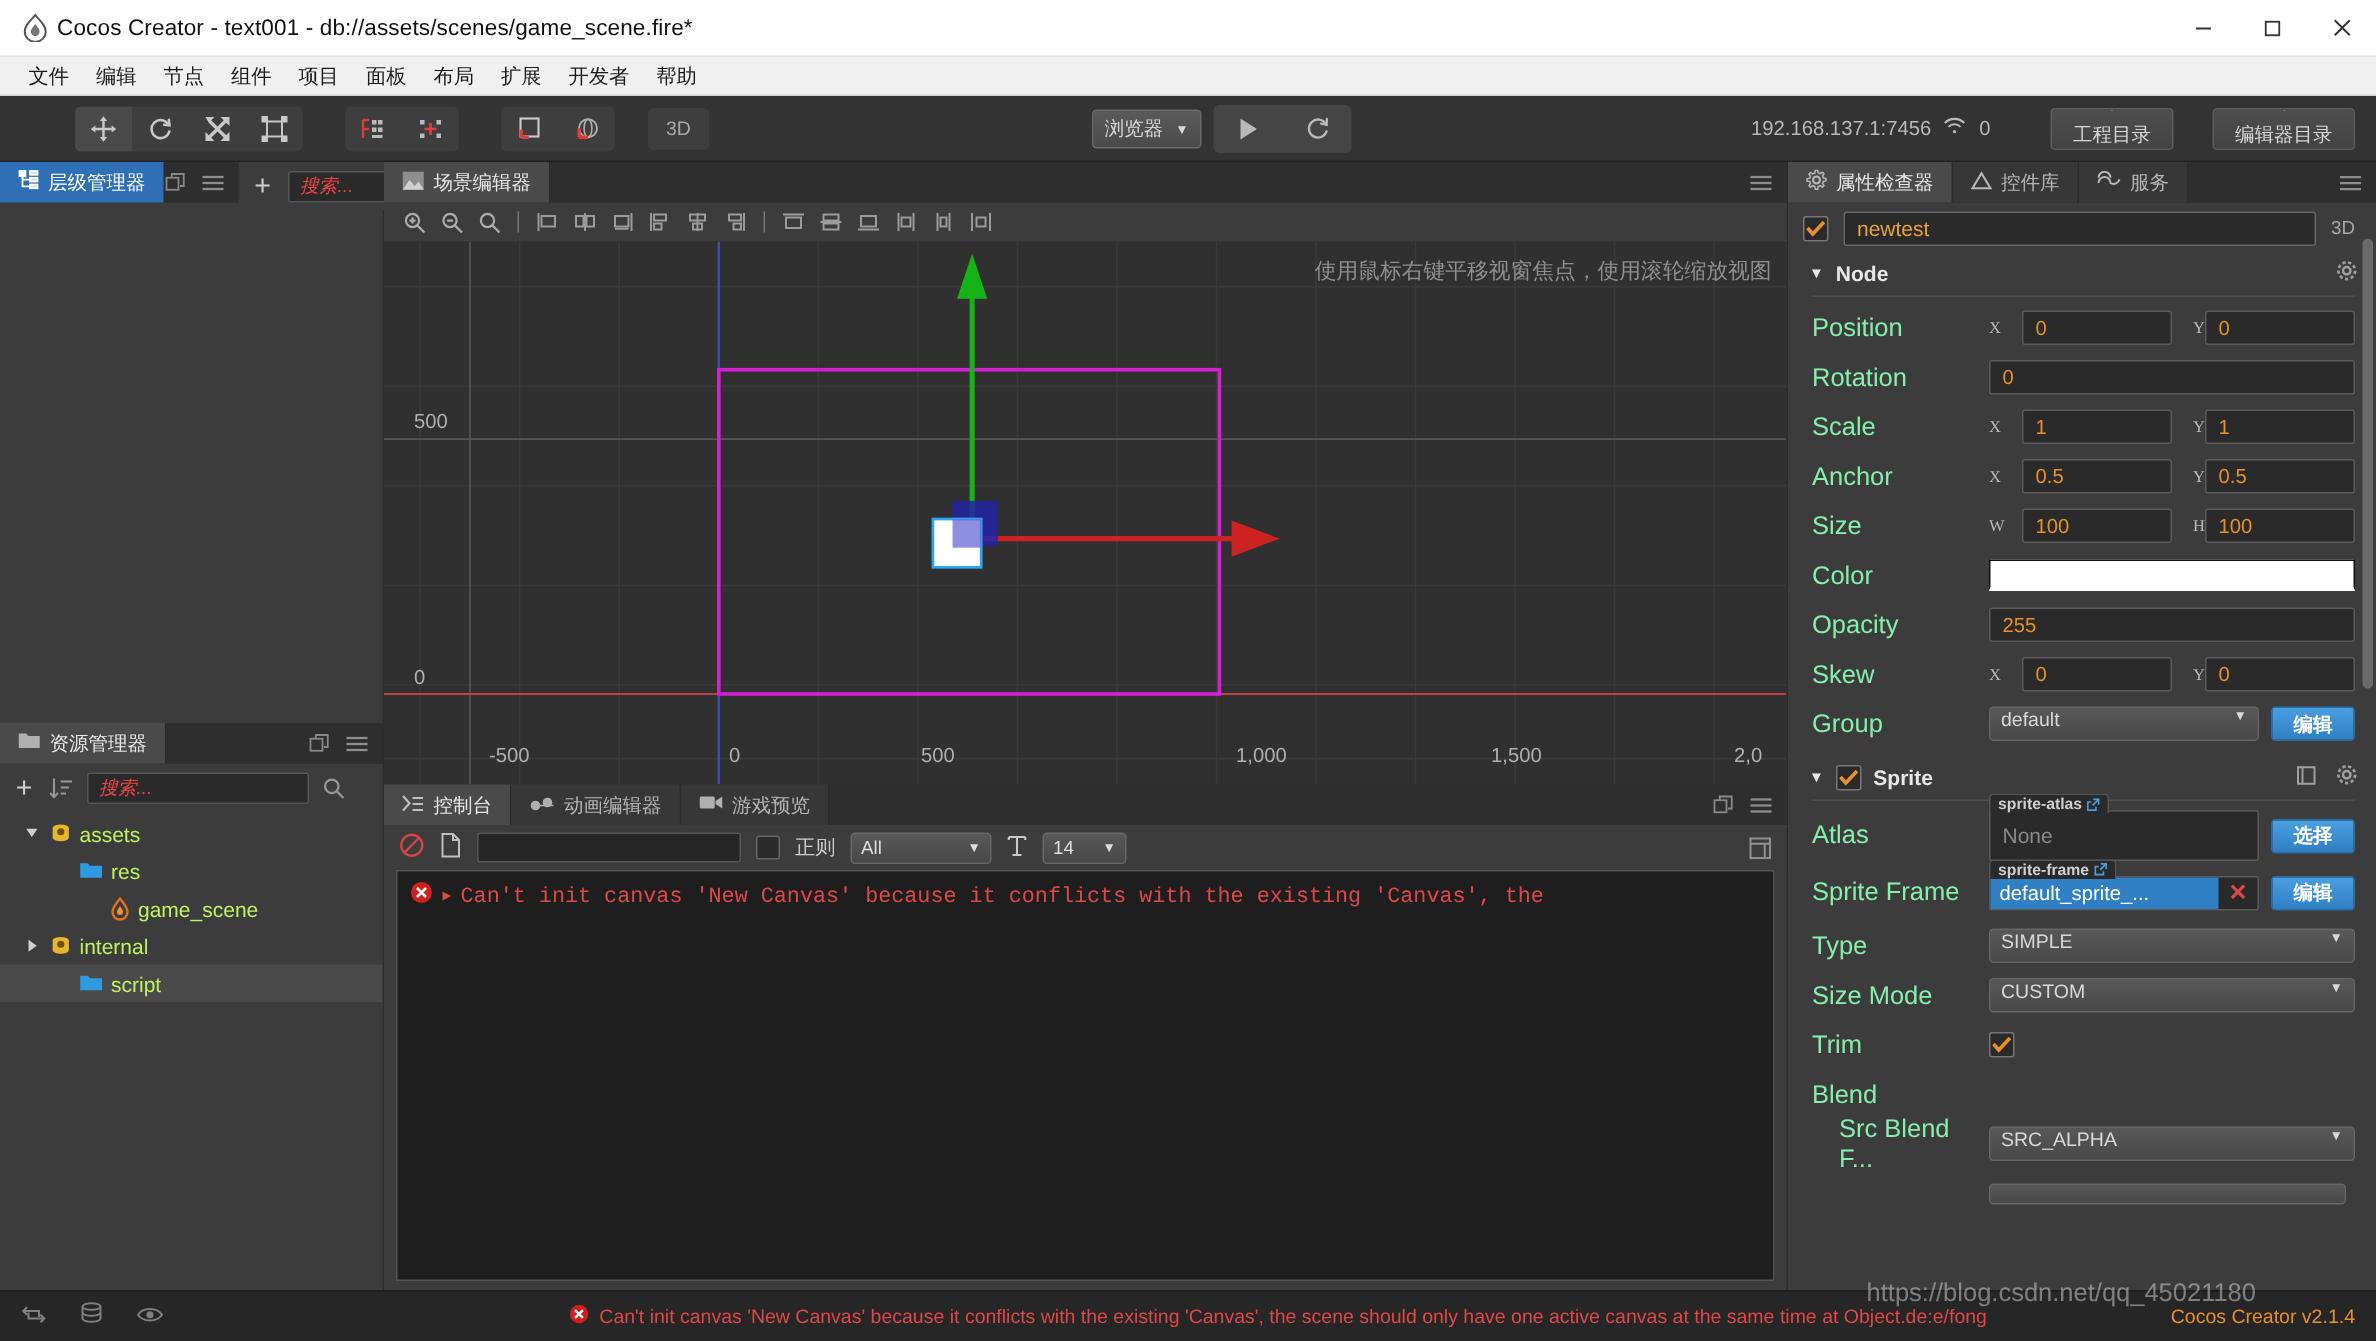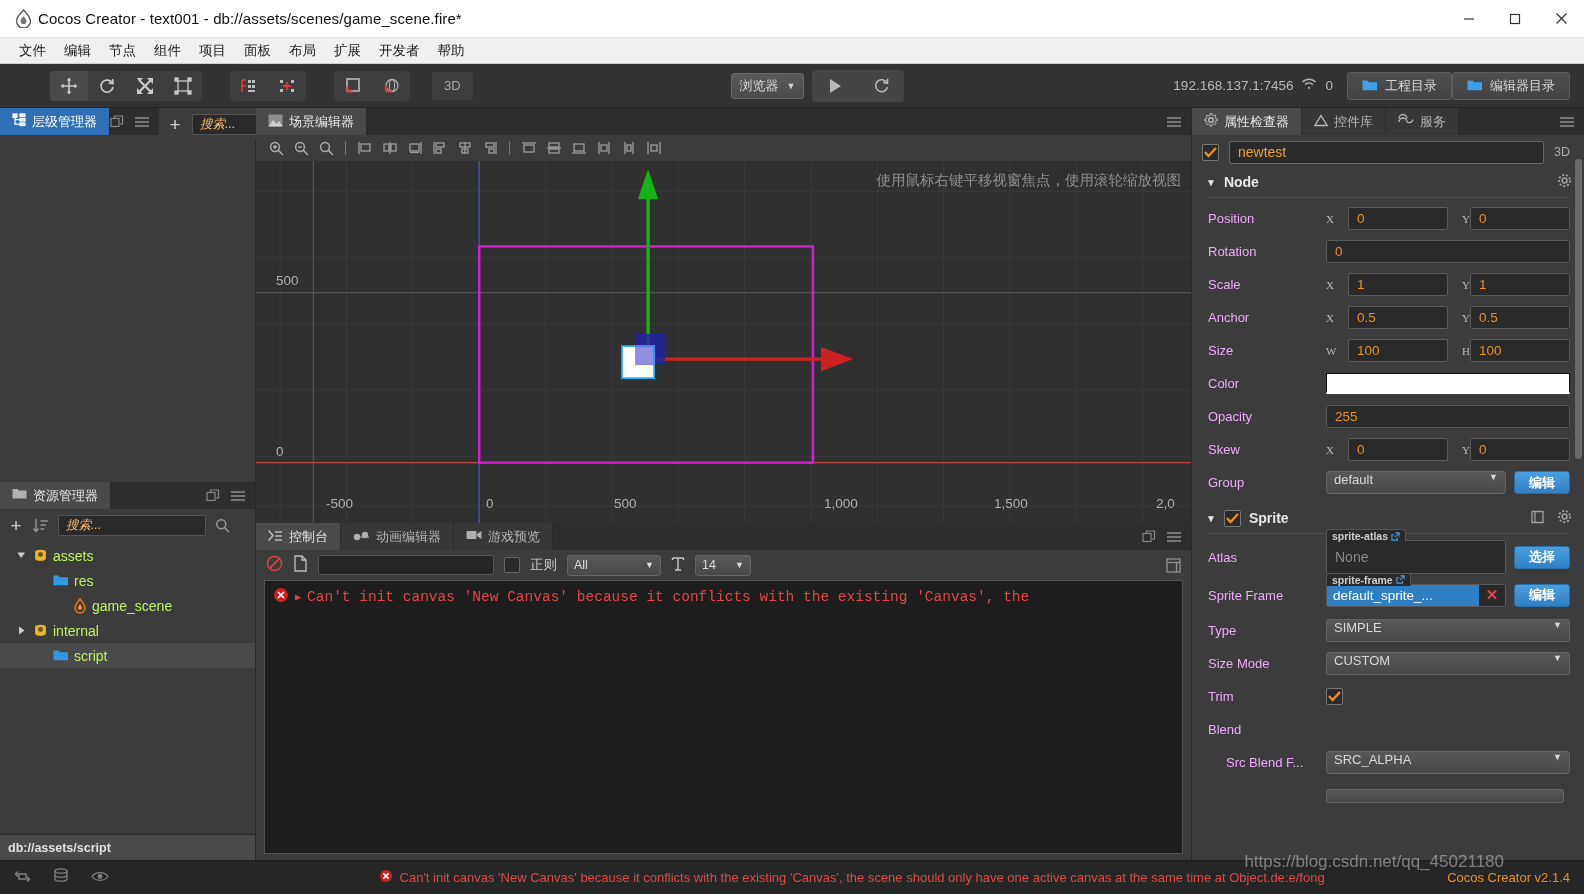--- a/index.html
+++ b/index.html
@@ -41,41 +41,41 @@
           display:flex; align-items:center; color:#aaa; font-size:13px; }
   .tspacer { flex: 1; }
   .dropbtn { height:26px; background: linear-gradient(#5a5a5a,#4a4a4a); border:1px solid #6a6a6a;
              border-radius:3px; display:flex; align-items:center; padding: 0 8px; color:#d8d8d8;
              font-size:13px; gap:8px; }
   .playgroup { display:flex; align-items:center; background:#454545; border-radius:4px; height:32px; margin-left:8px; }
   .playbtn { width:46px; height:32px; display:flex; align-items:center; justify-content:center; }
   .ipinfo { color:#b9b9b9; font-size:13.5px; display:flex; align-items:center; gap:8px; margin-right:14px;margin-left:11px; }
   .dirbtn { height:28px; background:linear-gradient(#4e4e4e,#434343); border:1px solid #5d5d5d;
             border-radius:3px; display:flex; align-items:center; gap:7px; padding:0 14px; color:#d7d7d7;
-            font-size:13px; margin-left:0; }
+            font-size:13px; margin-left:26px;flex-direction:column; }
 
   
   .main { flex: 1; display: flex; min-height: 0; background:#2b2b2b; }
 
   .panel { background:#3c3c3c; display:flex; flex-direction:row; min-height:0; }
   .ptabs { height: 27px; background:#2e2e2e; display:flex; align-items:stretch; flex:none; position:relative; }
   .ptab { display:flex; align-items:center; gap:6px; padding: 0 12px; font-size:13px; color:#b5b5b5;
           background:#373737; border-right:1px solid #2b2b2b; }
   .ptab.active { background:#4a4a4a; color:#e8e8e8; }
   .ptab.blue { background:#2f6fb5; color:#fff; }
   .ptabfill { flex:1; background:#2e2e2e; display:flex; align-items:center; justify-content:flex-end; gap:10px; padding-right:9px; }
   .ticon { opacity:.65; display:flex; align-items:center; }
 
   
   .left-col { width: 256px; display:flex; flex-direction:column; flex:none; border-right:1px solid #2b2b2b; }
   .hier { height: 374px; flex:none; }
   .searchrow { height: 32px; display:flex; align-items:center; gap:9px; padding: 0 8px; flex:none; background:#3c3c3c; }
   .plusbtn { color:#cfcfcf; font-size:19px; line-height:1; width:16px; text-align:center; }
   .searchbox { flex: none; height:21px; background:#2a2a2a; border:1px solid #555; border-radius:2px;
-               color:#fdba74; font-size:12.5px; font-style:italic; display:flex; align-items:center; padding:0 7px; }
+               color:#ef4444; font-size:12.5px; font-style:italic; display:flex; align-items:center; padding:0 7px; }
   .tree { flex:1; overflow:hidden; padding-top:2px; background:#3c3c3c; }
   .trow { height:25px; display:flex; align-items:center; gap:5px; font-size:14px; color:#bef264; padding-left:8px; }
   .trow.selected { background:#1565b5; color:#fff; }
   .trow.hl { background:#4a4a4a; }
   .caret { width:14px; height:14px; display:flex; align-items:center; justify-content:center; flex:none; }
   .caret.empty { visibility:hidden; }
 
   
   .assets { flex:1; display:flex; flex-direction:column; min-height:0; }
   .pathbar { height:26px; background:#4a4a4a; border-top:1px solid #2b2b2b; display:flex; align-items:center;
@@ -109,21 +109,21 @@
          display:flex; align-items:center; justify-content:center; flex:none; }
   .chk.on { background:#2a2a2a; }
   .namefield { flex:1; height:23px; background:#2a2a2a; border:1px solid #666; border-radius:2px;
                color:#e8a33d; font-size:14px; display:flex; align-items:center; padding:0 8px; }
   .lbl3d { color:#a8a8a8; font-size:12.5px; }
   .comphdr { height:26px; display:flex; align-items:center; gap:8px; padding:0 12px 0 14px; color:#e8e8e8;
              font-size:14px; font-weight:bold; }
   .comphdr .right { margin-left:auto; display:flex; align-items:center; gap:12px; opacity:.8; }
   .divider { height:1px; background:#4e4e4e; margin:2px 14px 4px 16px; }
   .prow { height:33px; display:flex; align-items:center; padding:0 14px 0 16px; gap:0; }
-  .pname { width:118px; color:#f0abfc; font-size:13px; flex:none; }
+  .pname { width:118px; color:#86efac; font-size:17px; flex:none; }
   .pname.ind { padding-left:18px; width:118px; }
   .axis { width:22px; color:#bbb; font-size:11px; font-family:"Liberation Serif", serif; flex:none; }
   .num { height:23px; background:#2a2a2a; border:1px solid #5a5a5a; border-radius:2px; color:#e8912a;
          font-size:13.5px; display:flex; align-items:center; padding:0 8px; }
   .num.half { width:84px; }
   .num.full { flex:1; }
   .swatch { flex:1; height:21px; background:#fff; border:1px solid #111; border-bottom:3px solid #fff; }
   .selrow { flex:1; height:23px; background:linear-gradient(#585858,#484848); border:1px solid #666;
             border-radius:3px; display:flex; align-items:flex-start; justify-content:space-between;
             padding:0 7px; color:#d8d8d8; font-size:13px; }
@@ -482,21 +482,20 @@
             <div class="trow hl" style="padding-left: 34px;">
               <span class="caret empty"></span>
               <span style="display: flex; align-items: center; flex: 0 0 auto;">
                 <svg width="16" height="13" viewBox="0 0 16 13">
                   <path d="M0.5 1.5 h5 l1.4 1.7 h8.1 v8 H0.5 Z" fill="#2f9ae0"></path>
                 </svg>
               </span>
               <span>script</span>
             </div>
           </div>
-        <div class="pathbar">db://assets/script</div>
       </div>
     </div>
 
     <div class="center-col">
 
       <div class="panel scenepanel">
         <div class="ptabs">
           <div class="ptab active">
             <span>
               <svg width="15" height="13" viewBox="0 0 15 13">

